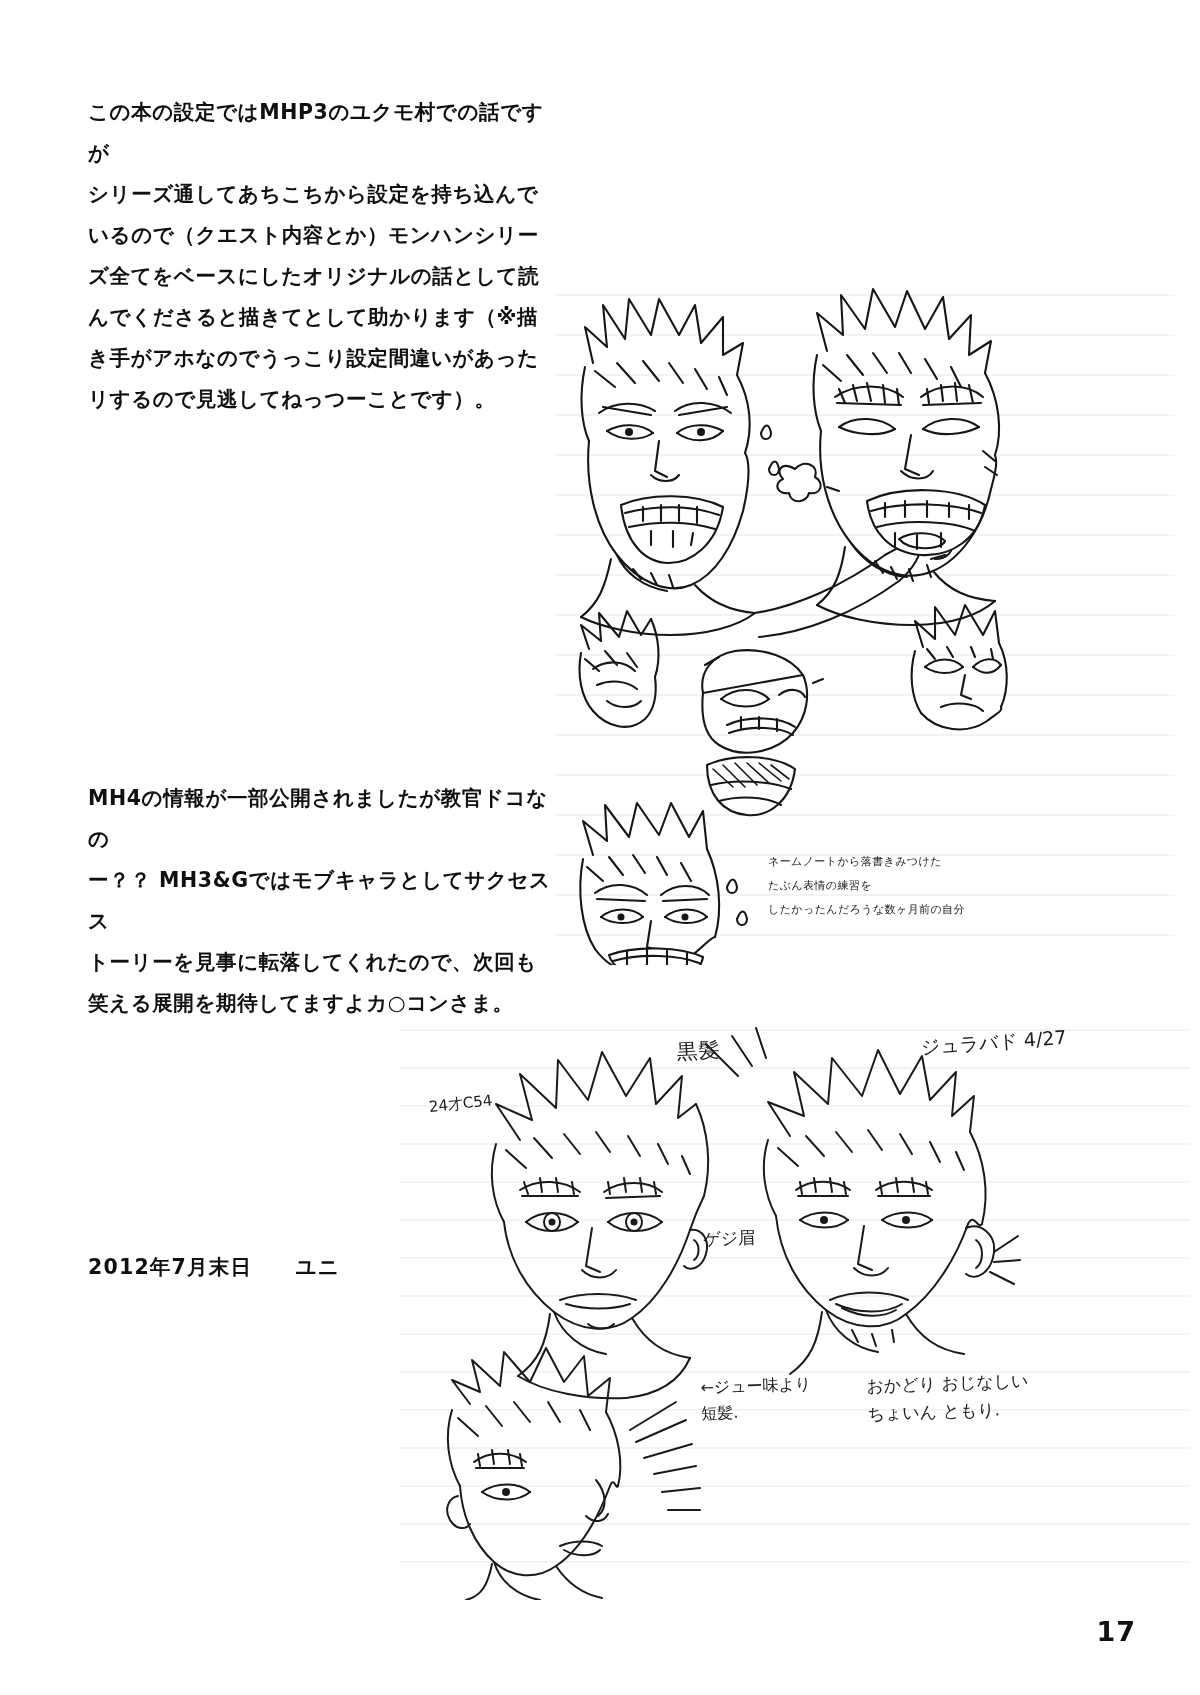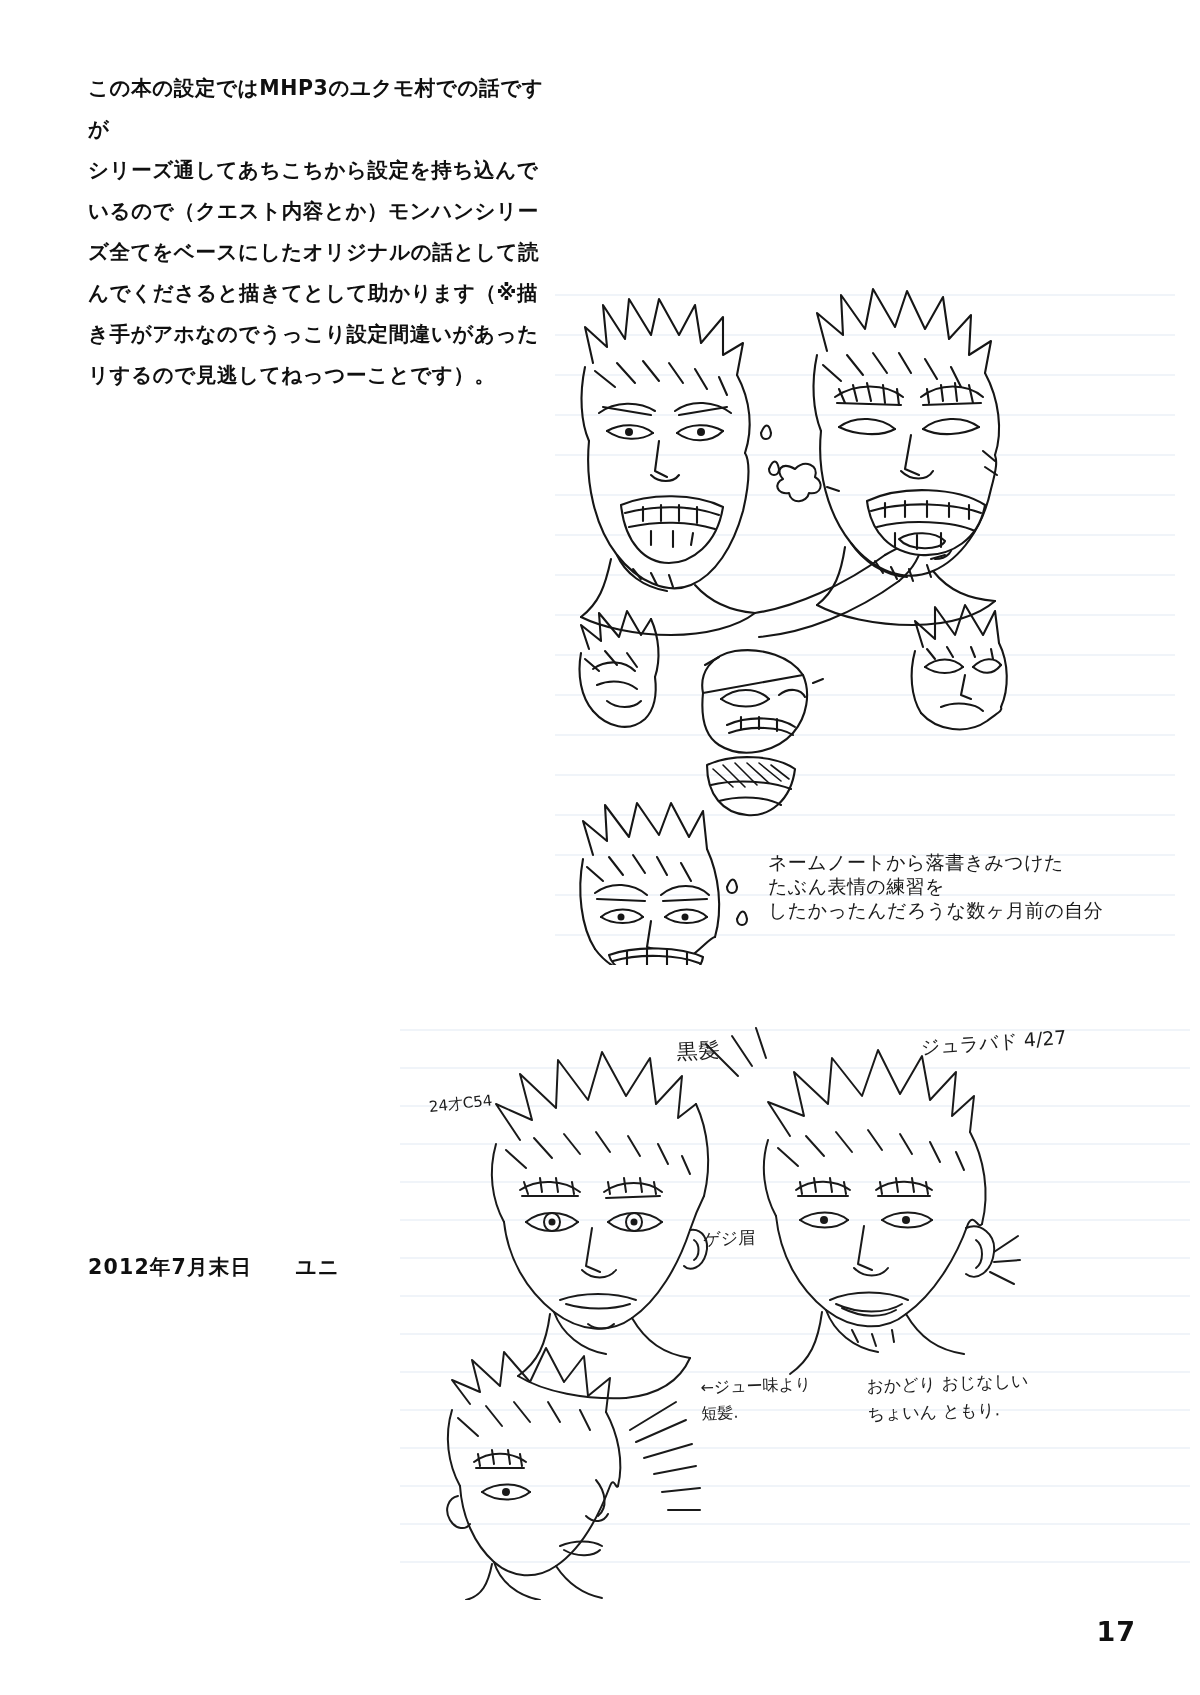--- a/index.html
+++ b/index.html
@@ -25,21 +25,21 @@
   }
   .para {
     font-family: "DejaVu Sans", sans-serif;
     font-size: 20.5px;
     font-weight: 700;
     line-height: 41px;
     letter-spacing: 0.6px;
     color: #101010;
     white-space: pre-wrap;
   }
-  #para1 { top: 68px; }
+  #para1 { top: 92px; }
   #para2 { top: 390px; }
   #para3 { top: 778px; }
   #para4 { top: 1012px; }
   #signature {
     position: absolute;
     left: 88px;
     top: 1253px;
     font-family: "DejaVu Sans", sans-serif;
     font-size: 20.5px;
     font-weight: 700;
@@ -74,21 +74,21 @@
   
   .hand {
     position: absolute;
     font-family: "DejaVu Sans", sans-serif;
     color: #1a1a1a;
     white-space: pre;
   }
   #note-scrap {
     left: 768px;
     top: 850px;
-    font-size: 19px;
+    font-size: 11px;
     line-height: 24px;
     letter-spacing: 0.4px;
   }
   .pen {
     position: absolute;
     font-family: "DejaVu Sans", sans-serif;
     color: #1c1c1c;
     font-size: 17px;
     white-space: pre;
     transform-origin: left top;
@@ -527,20 +527,24 @@
 
   <div class="afterword para" id="para1">この本の設定ではMHP3のユクモ村での話ですが
 シリーズ通してあちこちから設定を持ち込んで
 いるので（クエスト内容とか）モンハンシリー
 ズ全てをベースにしたオリジナルの話として読
 んでくださると描きてとして助かります（※描
 き手がアホなのでうっこり設定間違いがあった
 リするので見逃してねっつーことです）。</div>
 
 
+  <div class="afterword para" id="para3">MH4の情報が一部公開されましたが教官ドコなの
+ー？？ MH3&amp;Gではモブキャラとしてサクセスス
+トーリーを見事に転落してくれたので、次回も
+笑える展開を期待してますよカ○コンさま。</div>
 
 
   <div id="signature">2012年7月末日　　ユニ</div>
 
   <div class="hand" id="note-scrap">ネームノートから落書きみつけた
 たぶん表情の練習を
 したかったんだろうな数ヶ月前の自分</div>
 
   <div class="pen" id="lbl-kuroi">黒髪</div>
 

